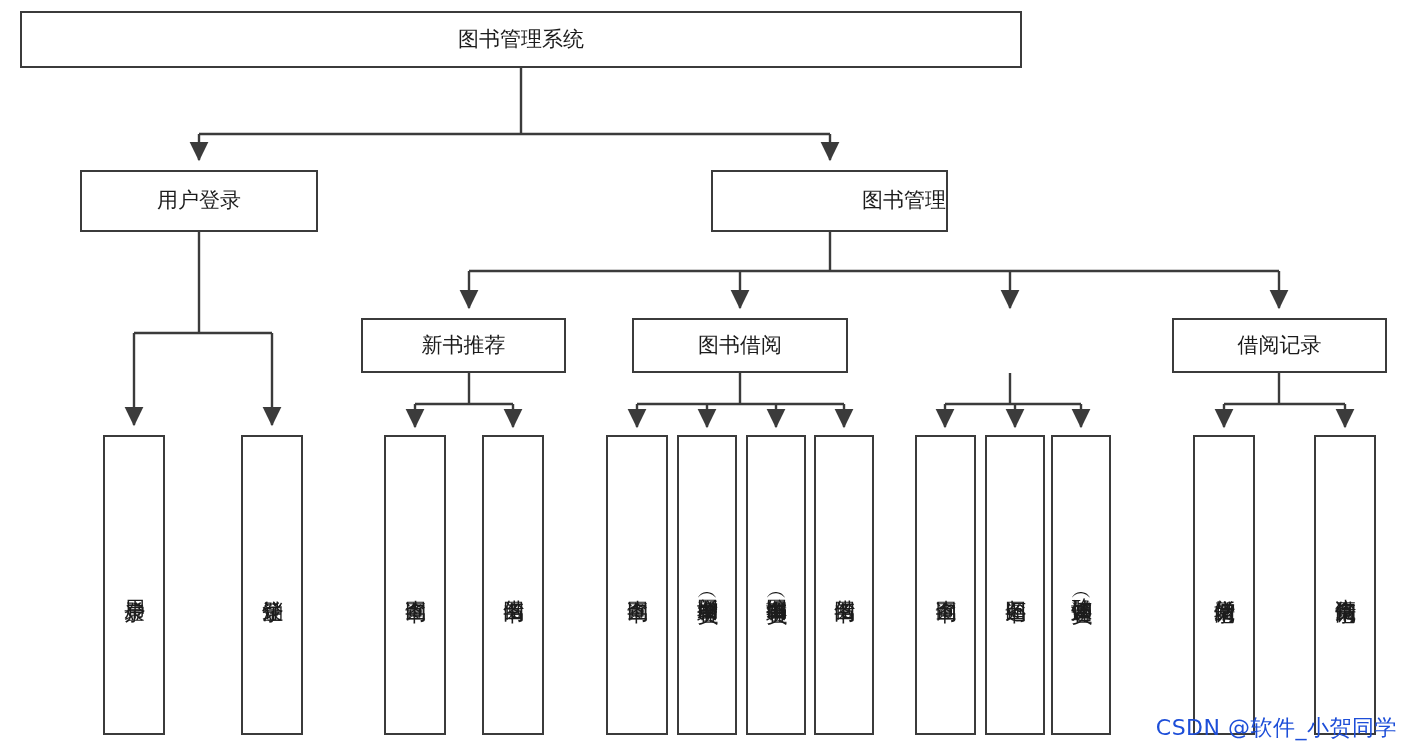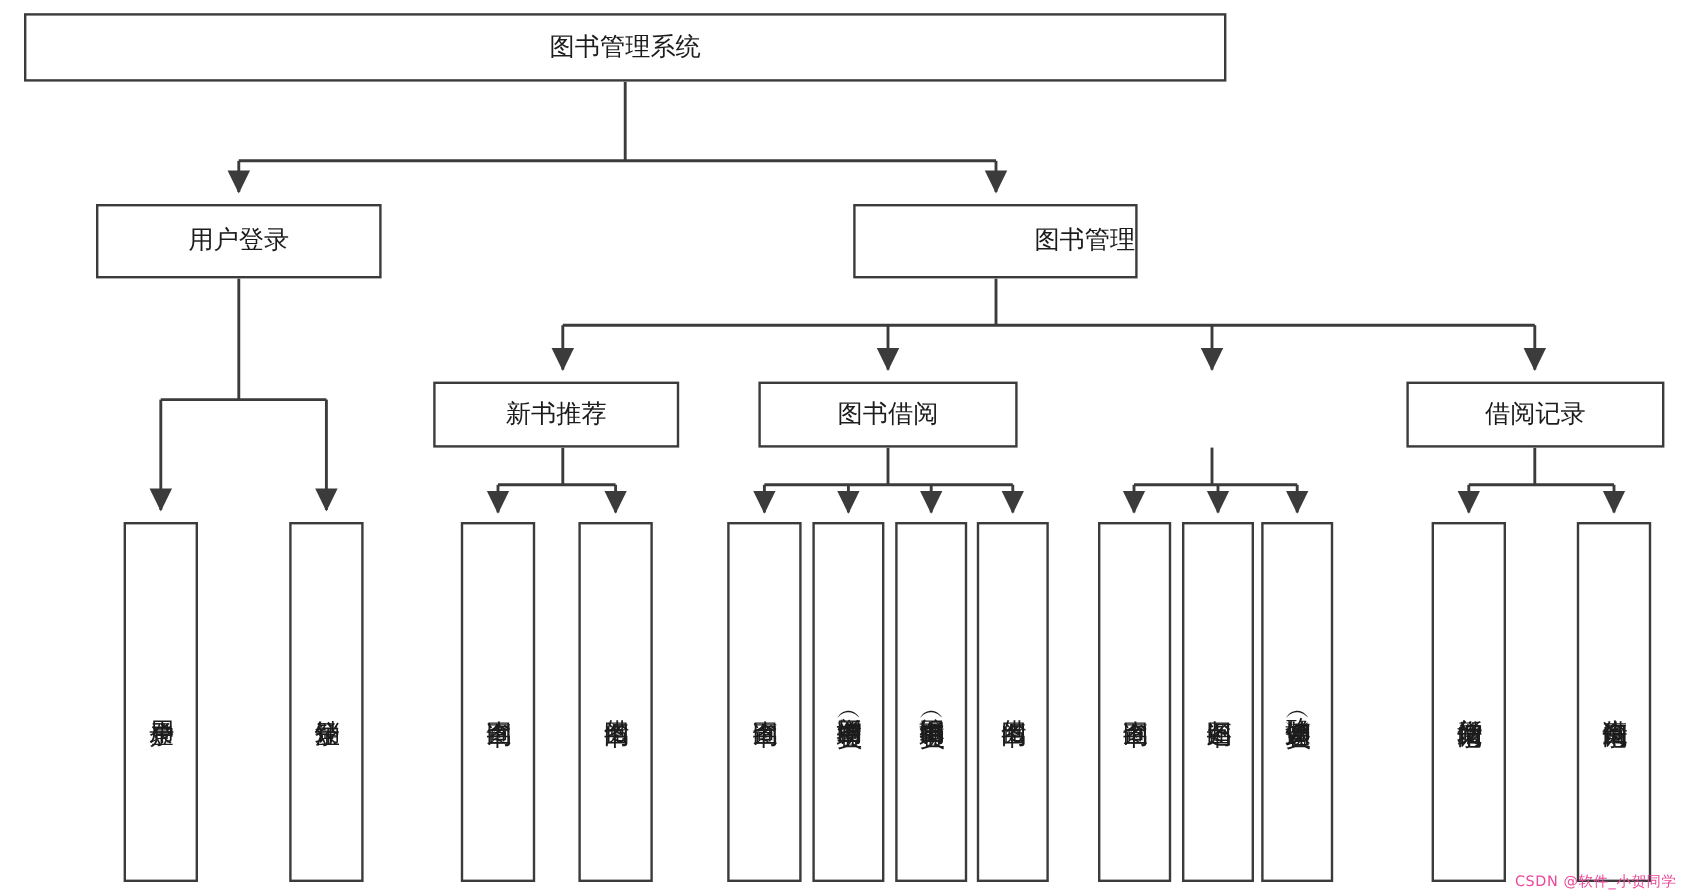--- a/index.html
+++ b/index.html
@@ -54,22 +54,22 @@
     white-space: nowrap;
   }
   .node.vert .label {
     writing-mode: vertical-rl;
     text-orientation: upright;
   }
   #watermark {
     position: absolute;
     right: 8px;
     bottom: 4px;
-    font-size: 12px;
-    color: #ec4899;
+    font-size: 22px;
+    color: #1d4ed8;
     z-index: 5;
     white-space: nowrap;
     letter-spacing: 0.5px;
   }
 </style>
 </head>
 <body>
 
 <div id="diagram-root">
 

